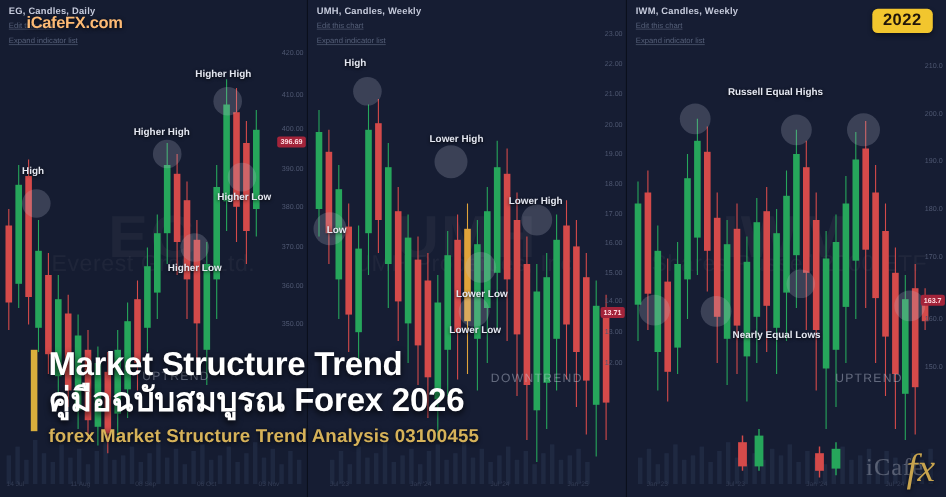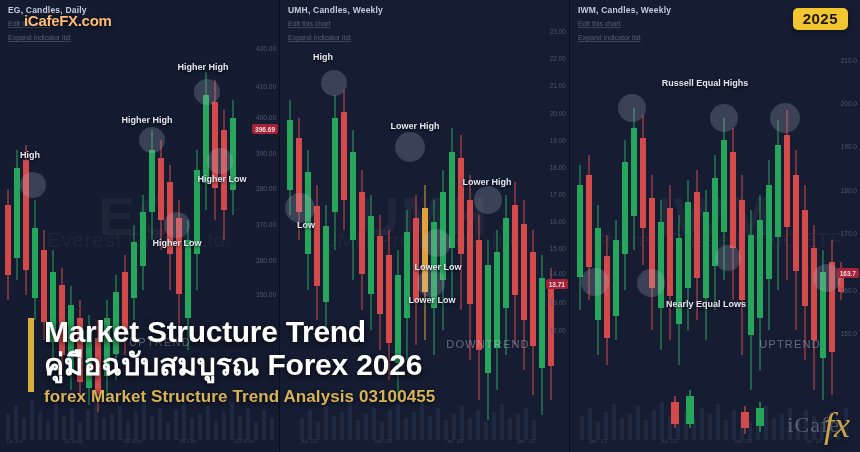--- a/index.html
+++ b/index.html
@@ -376,21 +376,21 @@
       <div class="trend-word" style="left:208px; top:338px;">DOWNTREND</div>
 
       <div class="dot" style="left:54px;  top:83px;  width:26px; height:26px;"></div>
       <div class="dot" style="left:20px;  top:208px; width:30px; height:30px;"></div>
       <div class="dot" style="left:130px; top:147px; width:30px; height:30px;"></div>
       <div class="dot" style="left:157px; top:243px; width:28px; height:28px;"></div>
       <div class="dot" style="left:208px; top:200px; width:28px; height:28px;"></div>
       <div class="dot" style="left:151px; top:283px; width:28px; height:28px;"></div>
 
       <div class="slabel" style="left:43px;  top:52px;">High</div>
-      <div class="slabel" style="left:26px;  top:220px;">Low</div>
+      <div class="slabel" style="left:26px;  top:204px;">Low</div>
       <div class="slabel" style="left:135px; top:121px;">Lower High</div>
       <div class="slabel" style="left:158px; top:262px;">Lower Low</div>
       <div class="slabel" style="left:207px; top:177px;">Lower High</div>
       <div class="slabel" style="left:152px; top:295px;">Lower Low</div>
 
       <div class="axis">
         <div class="tick" style="top:28px;">23.00</div>
         <div class="tick" style="top:55px;">22.00</div>
         <div class="tick" style="top:82px;">21.00</div>
         <div class="tick" style="top:110px;">20.00</div>
@@ -627,21 +627,21 @@
       <line x1="690" y1="2" x2="690" y2="40" stroke="#26a65b" stroke-width="1.3"></line>
         <rect x="686" y="8" width="8" height="28" fill="#26a65b"></rect>
       <line x1="745" y1="18" x2="745" y2="46" stroke="#d44a4a" stroke-width="1.3"></line>
         <rect x="741" y="24" width="8" height="16" fill="#d44a4a"></rect>
       <line x1="760" y1="14" x2="760" y2="44" stroke="#26a65b" stroke-width="1.3"></line>
         <rect x="756" y="20" width="8" height="18" fill="#26a65b"></rect>
     </g>
   </svg>
 
   <div class="site-logo">iCafeFX.com</div>
-  <div class="year-badge">2025</div>
+  <div class="year-badge">2022</div>
 
   <div class="title-block">
     <div class="accent-bar"></div>
     <div class="titles">
       <div class="title-l1">Market Structure Trend</div>
       <div class="title-l2">คู่มือฉบับสมบูรณ Forex 2026</div>
       <div class="subtitle">forex Market Structure Trend Analysis 03100455</div>
     </div>
   </div>
 

